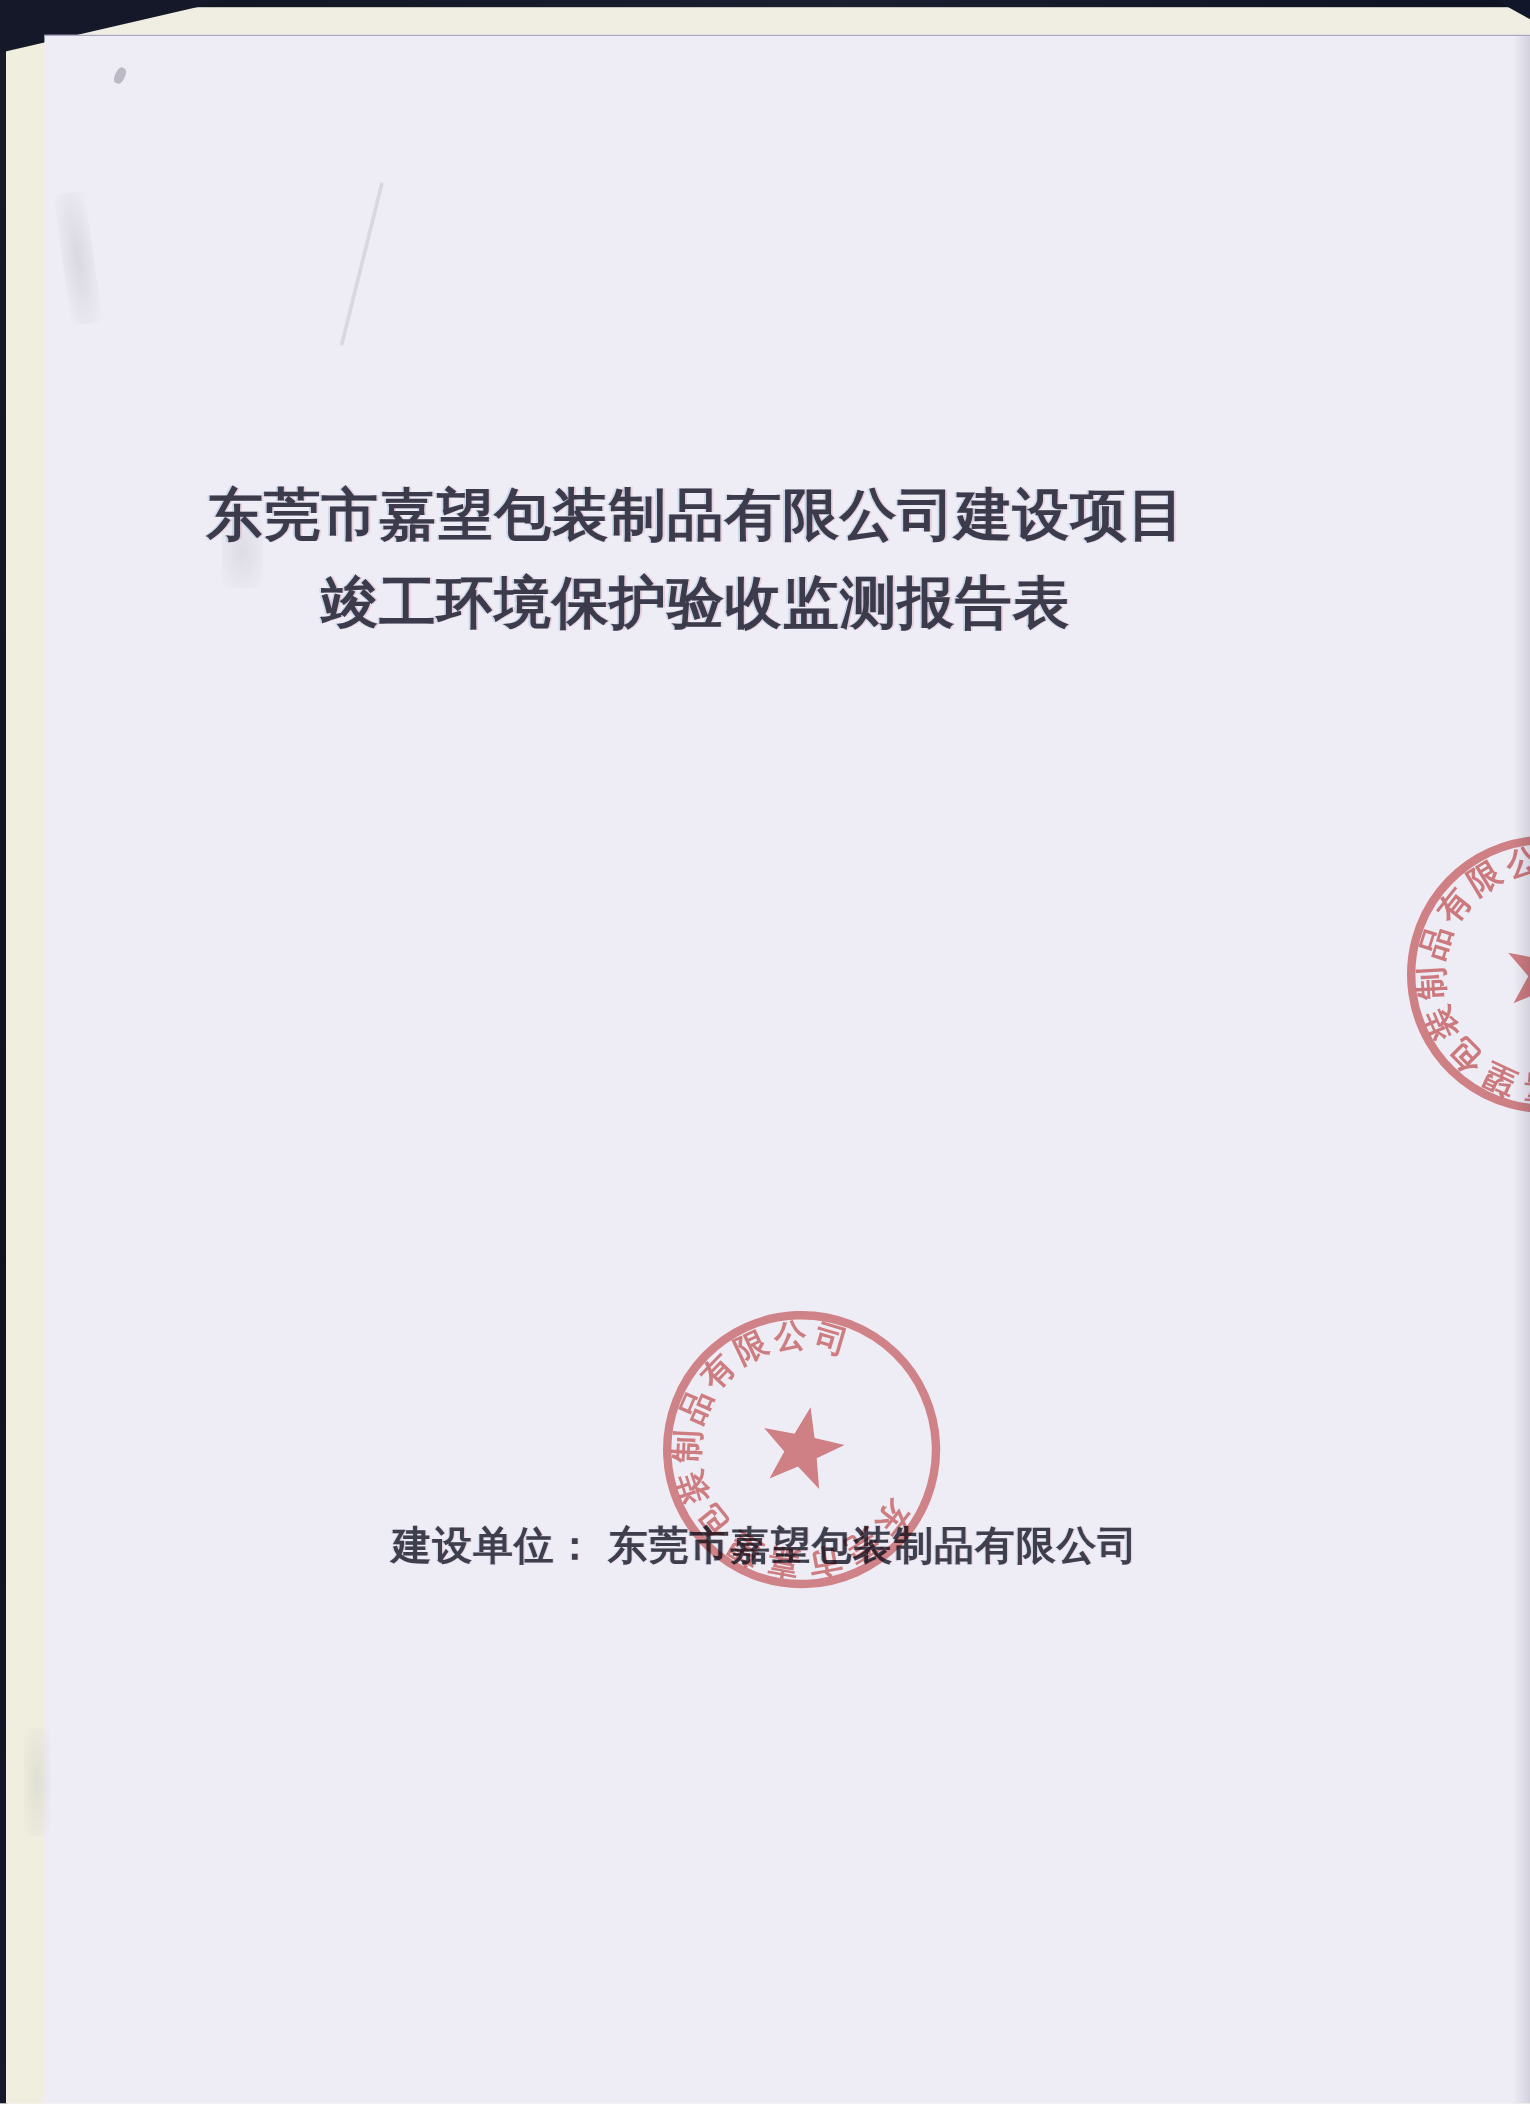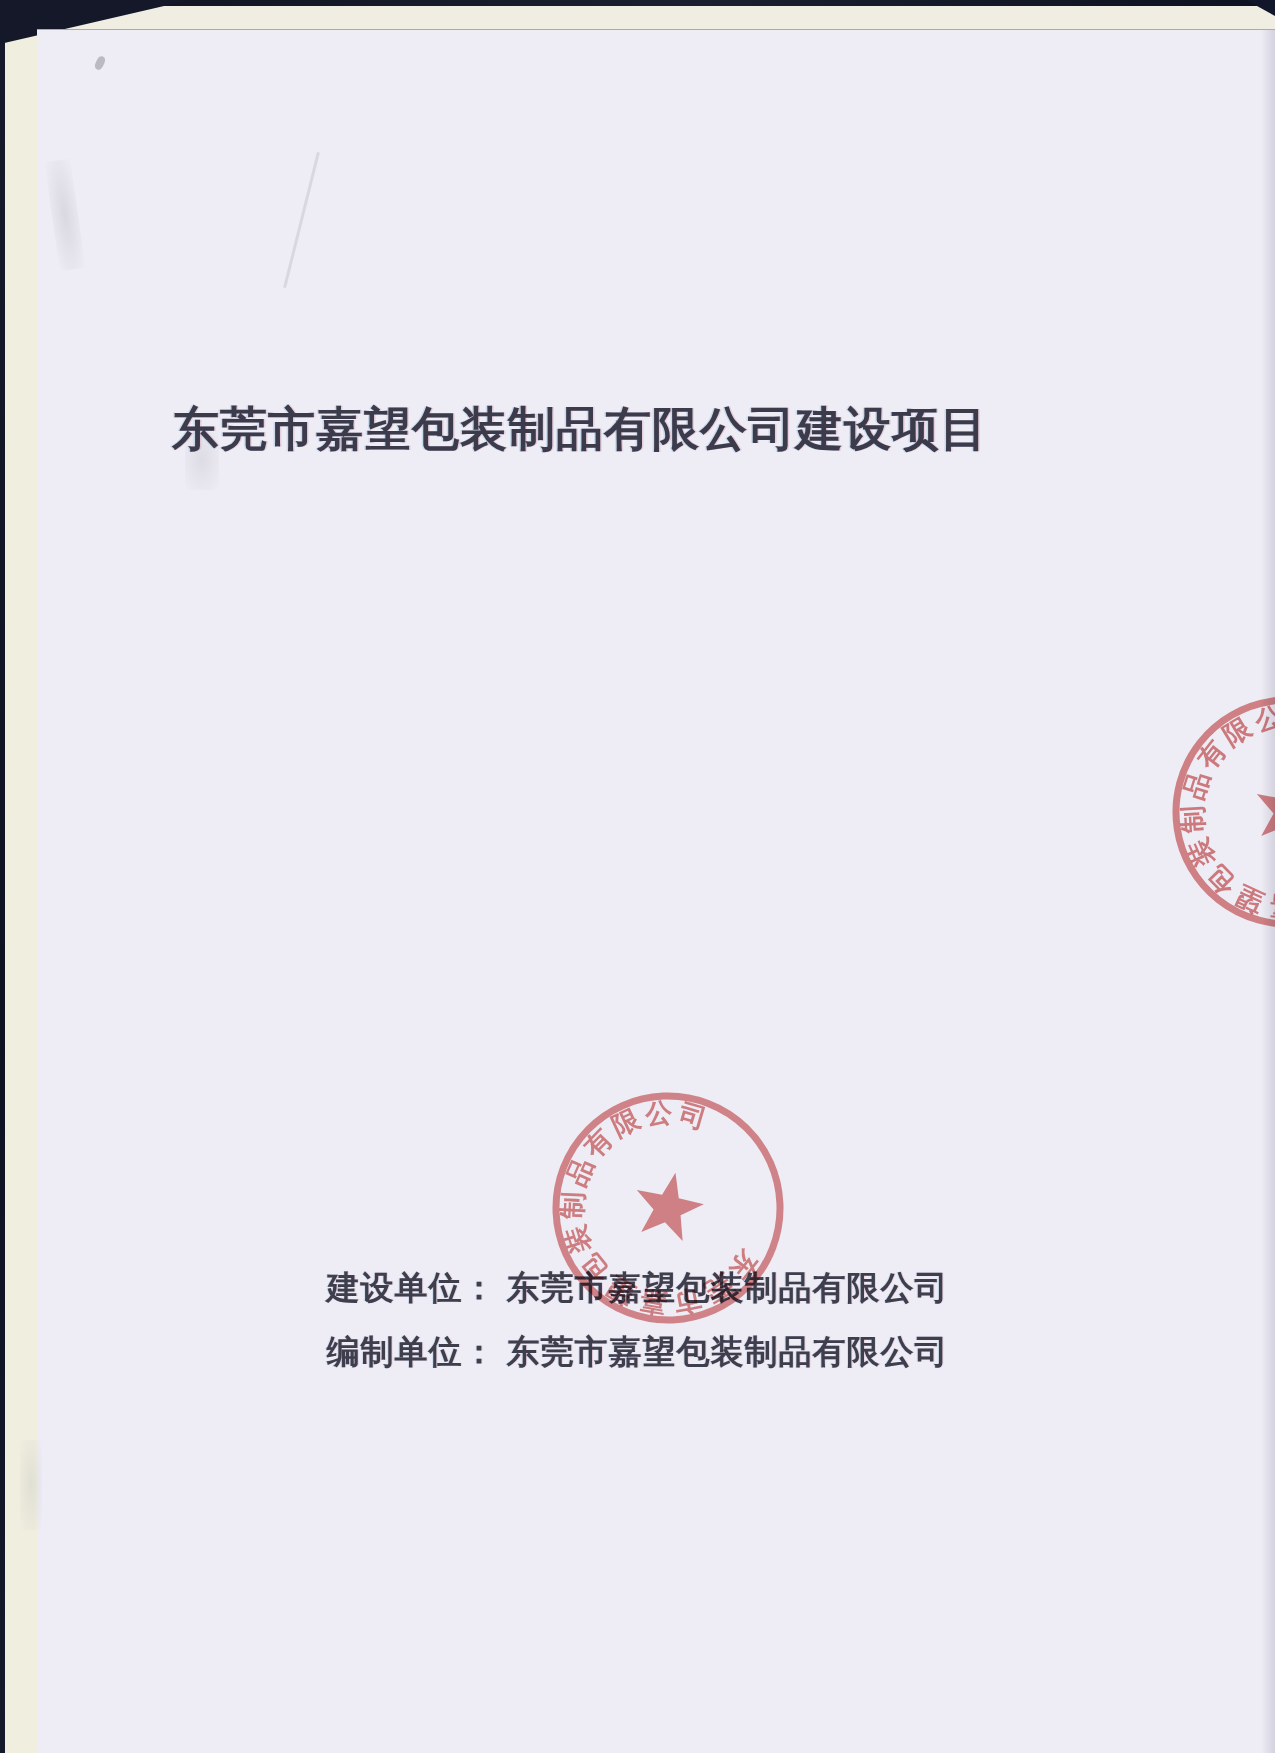--- a/index.html
+++ b/index.html
@@ -102,25 +102,25 @@
 </div>
 
 <div class="smudge smudge-1"></div>
 <div class="smudge smudge-2"></div>
 <div class="smudge smudge-3"></div>
 <div class="smudge smudge-4"></div>
 <div class="smudge smudge-5"></div>
 
 <div class="title-block">
   <div>东莞市嘉望包装制品有限公司建设项目</div>
+  <div>竣工环境保护验收监测报告表</div>
 </div>
 
 <div class="info-block">
   <div>建设单位： 东莞市嘉望包装制品有限公司</div>
-  <div>编制单位： 东莞市嘉望包装制品有限公司</div>
 </div>
 
 <svg class="stamp stamp-center" width="250" height="250" viewBox="-125 -125 250 250">
   <defs>
     <path id="seal-arc-1" d="M -60.8 60.8 A 86 86 0 1 1 60.8 60.8" fill="none"></path>
   </defs>
   <g transform="rotate(-114)">
     <circle cx="0" cy="0" r="112" fill="none" stroke="#cf5c5c" stroke-width="7" stroke-opacity="0.82"></circle>
     <text font-size="27" font-weight="bold" letter-spacing="4" fill="#cf5c5c" fill-opacity="0.88">
       <textPath href="#seal-arc-1" startOffset="10">东莞市嘉望包装制品有限公司</textPath>

